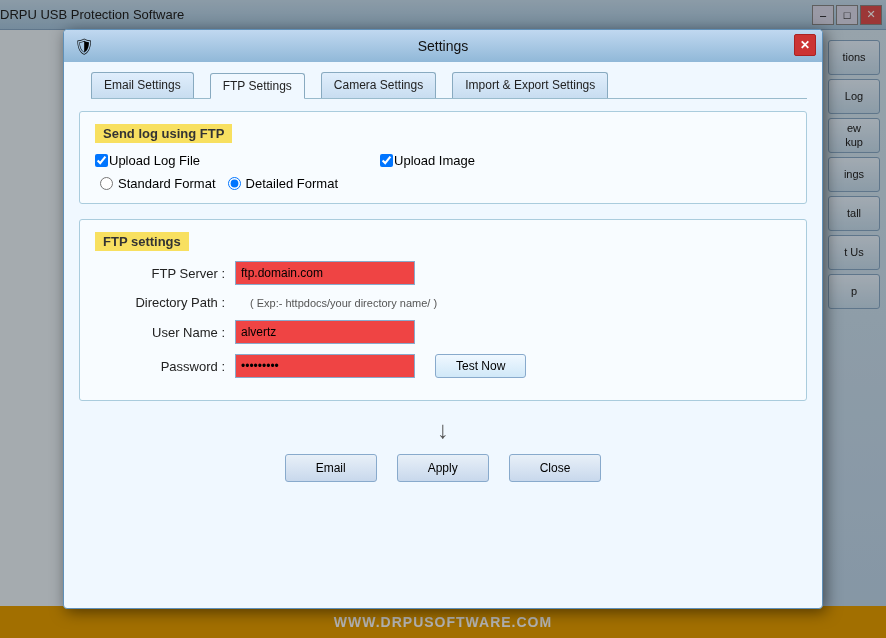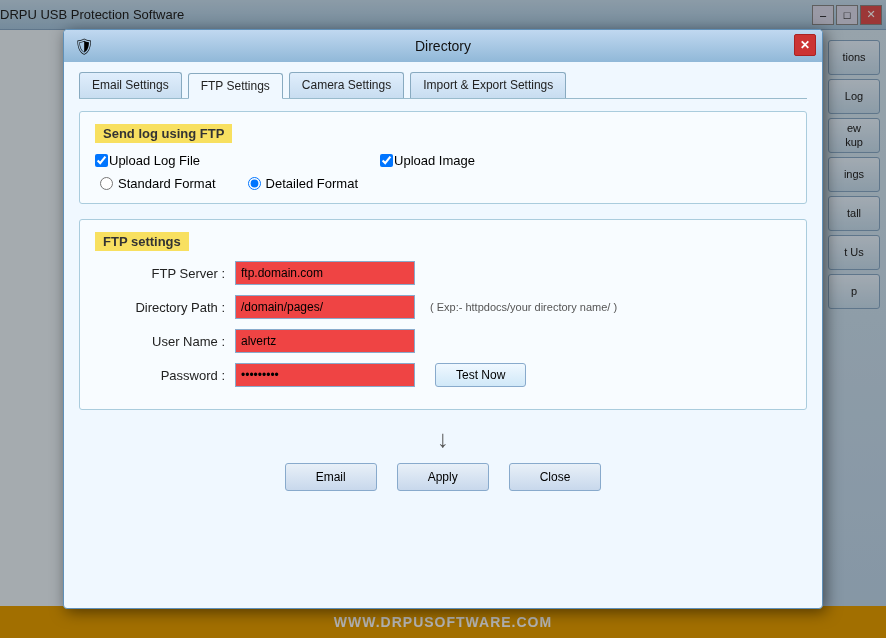--- a/index.html
+++ b/index.html
@@ -163,24 +163,25 @@
       font-weight: bold;
     }
 
     .modal-body {
       padding: 10px 15px 15px;
     }
 
     
     .tabs {
       display: flex;
-      gap: 6px;
+      gap: 16px;
       margin-bottom: 12px;
       border-bottom: 1px solid #99bbcc;
       padding-bottom: 0;
+      margin-left: 12px;
     }
 
     .tab {
       padding: 5px 12px;
       background: linear-gradient(to bottom, #e0eefc, #c8ddf0);
       border: 1px solid #88aac0;
       border-bottom: none;
       border-radius: 3px 3px 0 0;
       cursor: pointer;
       font-size: 12px;
@@ -223,21 +224,21 @@
 
     .checkbox-item {
       display: flex;
       align-items: center;
       gap: 1px;
     }
 
     .radio-row {
       display: flex;
       align-items: center;
-      gap: 32px;
+      gap: 12px;
       margin-left: 5px;
     }
 
     .radio-item {
       display: flex;
       align-items: center;
       gap: 5px;
     }
 
     .form-row {
@@ -336,21 +337,21 @@
   <div class="bottom-bar">
     <span class="bottom-bar-text">WWW.DRPUSOFTWARE.COM</span>
   </div>
 </div>
 
 <div class="modal-overlay">
   <div class="modal">
 
     <div class="modal-titlebar">
       <span style="position:absolute;left:10px;font-size:16px;">🛡</span>
-      <span class="modal-title">Directory</span>
+      <span class="modal-title">Settings</span>
       <div class="modal-close-btn">✕</div>
     </div>
 
     <div class="modal-body">
 
       <div class="tabs">
         <div class="tab">Email Settings</div>
         <div class="tab active">FTP Settings</div>
         <div class="tab">Camera Settings</div>
         <div class="tab">Import &amp; Export Settings</div>
@@ -387,21 +388,20 @@
 
         
         <div class="form-row">
           <div class="form-label">FTP Server :</div>
           <input type="text" class="form-input" value="ftp.domain.com" style="">
         </div>
 
         
         <div class="form-row">
           <div class="form-label">Directory Path :</div>
-          <input type="text" class="form-input" value="/domain/pages/" style="">
           <span class="form-hint">( Exp:-  httpdocs/your directory name/  )</span>
         </div>
 
         
         <div class="form-row">
           <div class="form-label">User Name :</div>
           <input type="text" class="form-input" value="alvertz" style="">
         </div>
 
         

